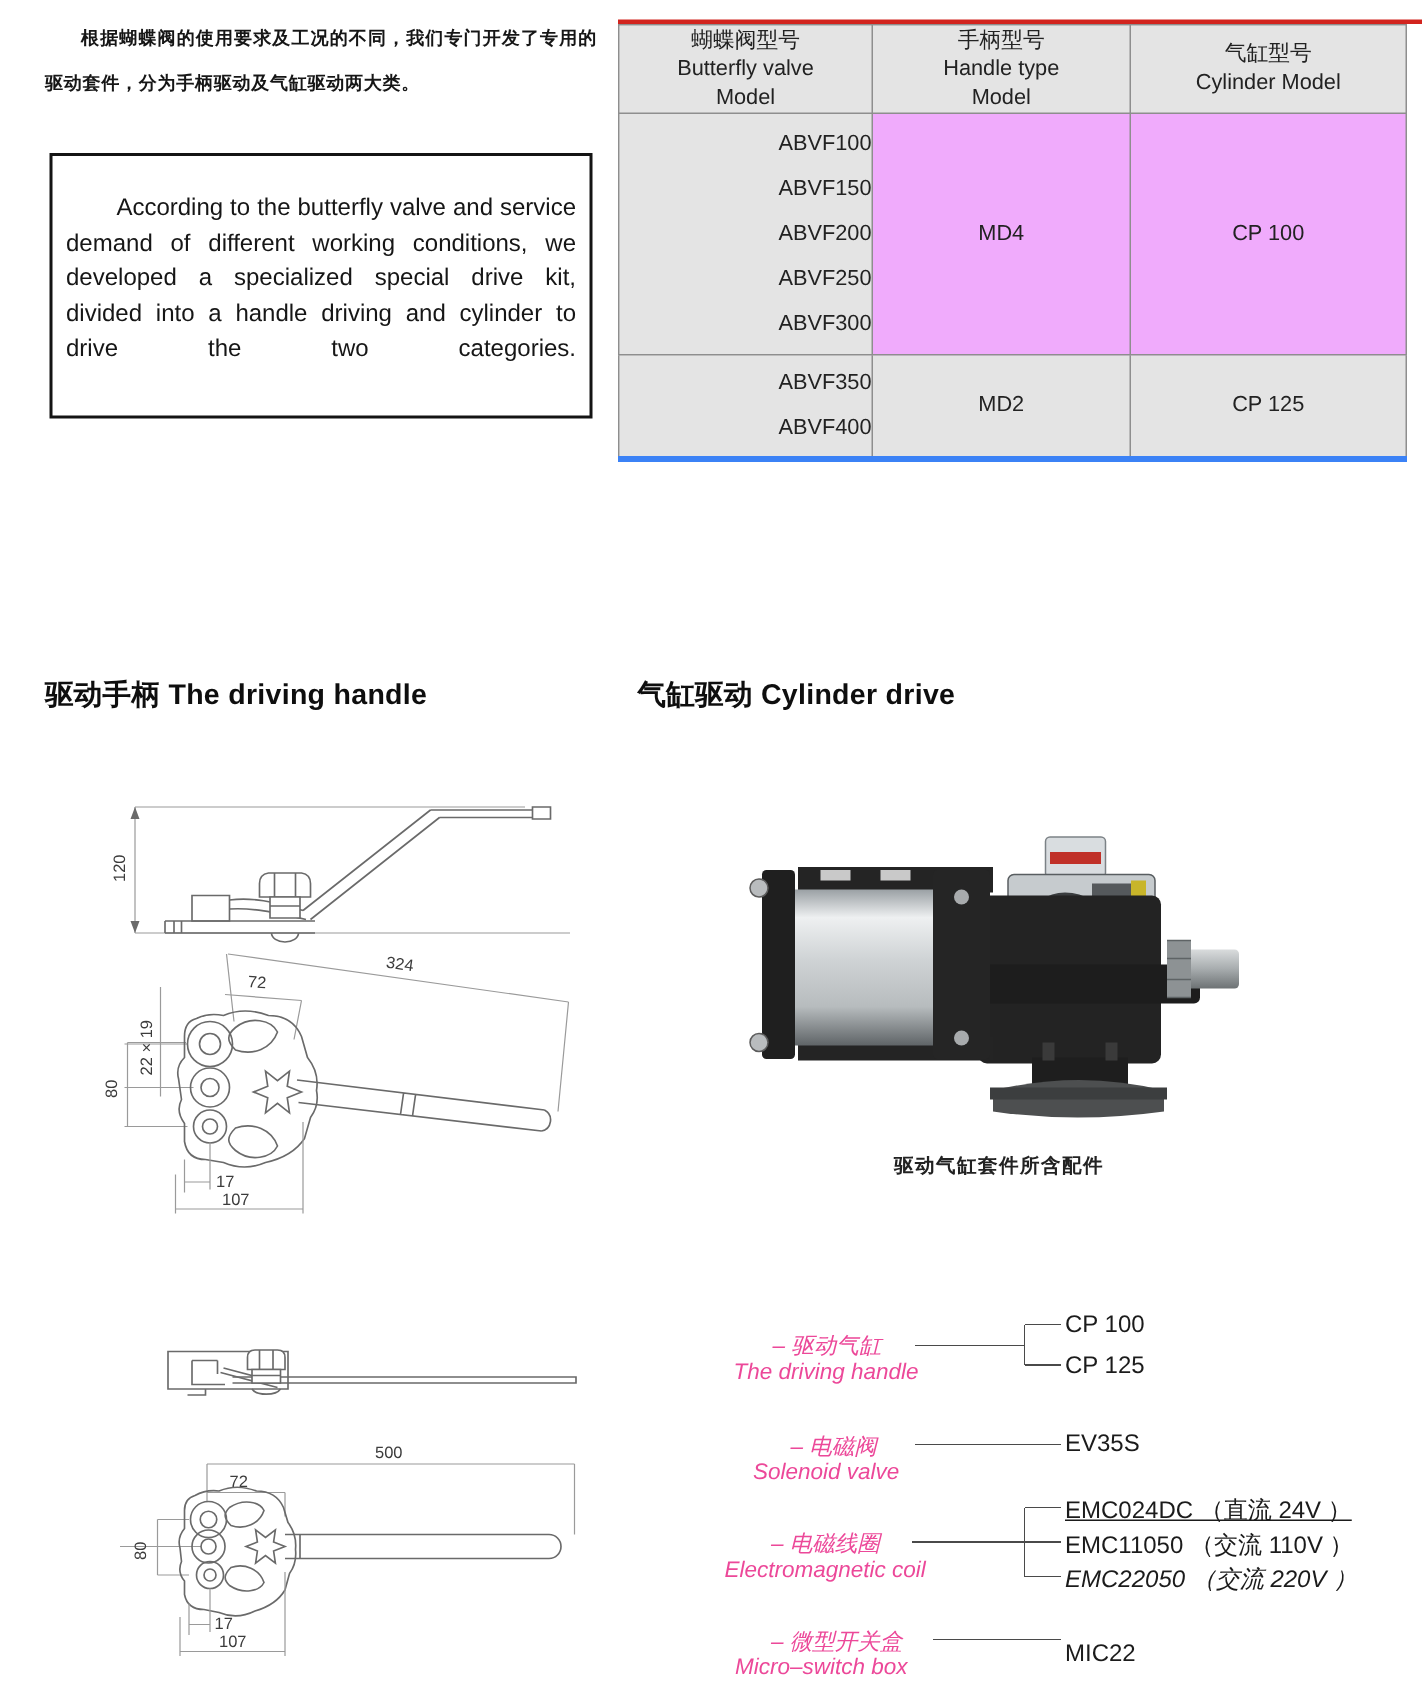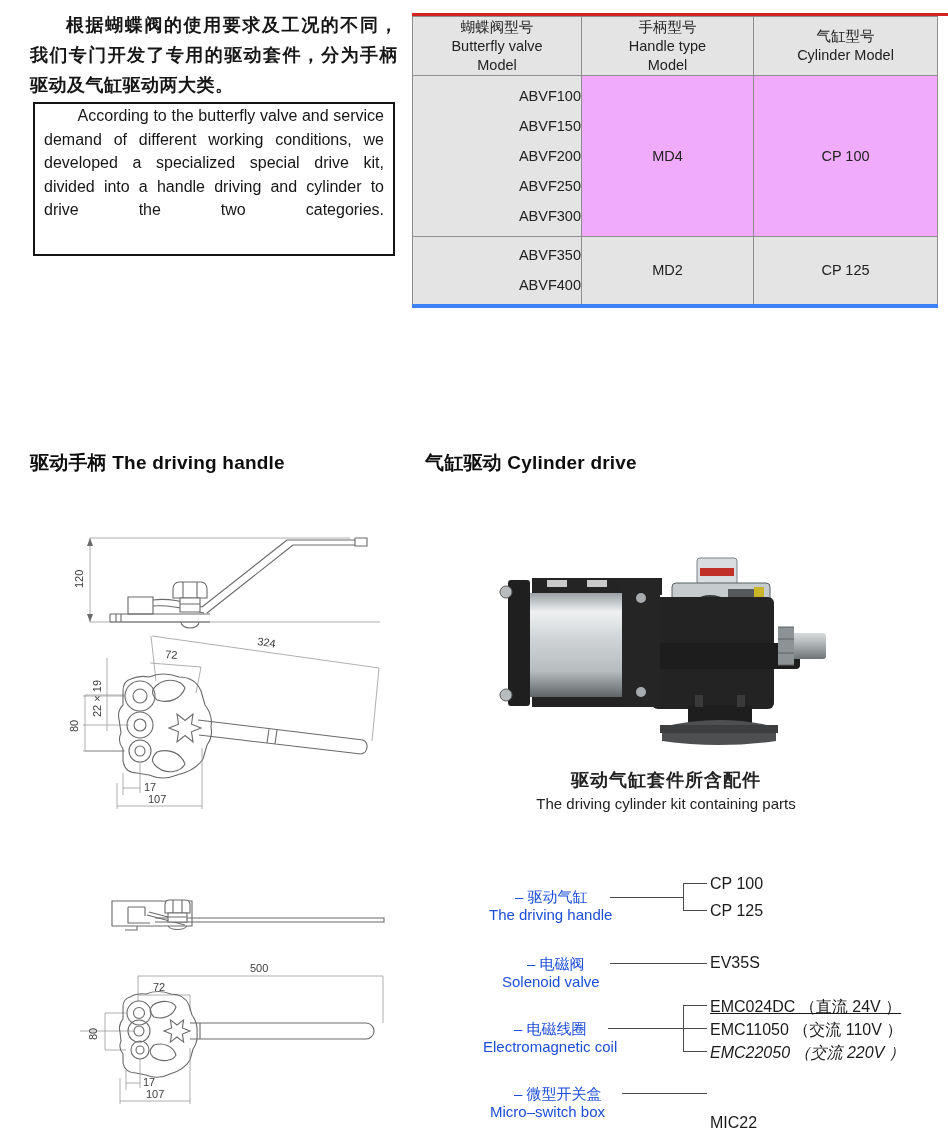--- a/index.html
+++ b/index.html
@@ -1,23 +1,23 @@
 <!DOCTYPE html>
 <html><head>
 <meta charset="utf-8">
 <style>
   html,body{margin:0;padding:0;background:#fff;}
   #page{position:relative;width:948px;height:1138px;background:#ffffff;overflow:hidden;
         font-family:"Liberation Sans","DejaVu Sans",sans-serif;color:#1c1c1c;}
 
   
-  .intro-cn{position:absolute;left:30px;top:10px;width:368px;font-size:18px;line-height:30px;
+  .intro-cn{position:absolute;left:30px;top:10px;width:368px;font-size:12px;line-height:30px;
             text-align:justify;text-indent:2em;letter-spacing:.5px;color:#161616;font-weight:600;}
   .intro-en{position:absolute;left:33px;top:102px;width:340px;border:2px solid #141414;
-            padding:0 9px 9px 9px;font-size:16px;line-height:23.5px;text-align:justify;
+            padding:23px 9px 9px 9px;font-size:16px;line-height:23.5px;text-align:justify;
             text-indent:2.1em;color:#161616;}
   .intro-en:after{content:"";display:inline-block;width:100%;}
 
   
   .red-line{position:absolute;left:412px;top:13px;width:536px;height:3px;}
   table.models{position:absolute;left:412px;top:16px;width:525px;border-collapse:collapse;
                table-layout:fixed;font-size:14.5px;color:#222;}
   table.models th,table.models td{border:1px solid #8e8e8e;padding:0;}
   table.models th{height:58px;font-weight:normal;line-height:19px;text-align:center;}
   td.valves{vertical-align:middle;}
@@ -32,25 +32,25 @@
 
   
   svg{position:absolute;overflow:visible;}
   .dimtxt{font-size:11px;fill:#3c3c3c;font-family:"Liberation Sans",sans-serif;}
   .pline{stroke:#6a6a6a;fill:none;stroke-width:1.1;}
   .dline{stroke:#9a9a9a;fill:none;stroke-width:.8;}
   .pfill{fill:#ffffff;stroke:#6a6a6a;stroke-width:1.1;}
 
   
   .caption{position:absolute;left:480px;top:768px;width:372px;text-align:center;color:#222;}
-  .caption .cn{font-size:18px;font-weight:600;letter-spacing:1px;}
+  .caption .cn{font-size:13px;font-weight:600;letter-spacing:1px;}
   .caption .en{font-size:15px;margin-top:3px;}
 
   
-  .pt{position:absolute;font-size:15px;color:#1d4ed8;white-space:nowrap;}
+  .pt{position:absolute;font-size:15px;color:#ec4899;white-space:nowrap;font-style:italic;}
   .pv{position:absolute;font-size:16px;color:#1b1b1b;white-space:nowrap;}
 </style>
 </head>
 <body>
 
 <div id="page">
 
   <div class="intro-cn">根据蝴蝶阀的使用要求及工况的不同，我们专门开发了专用的驱动套件，分为手柄驱动及气缸驱动两大类。</div>
   <div class="intro-en">According to the butterfly valve and service demand of different working conditions, we developed a specialized special drive kit, divided into a handle driving and cylinder to drive the two categories.</div>
 
@@ -228,21 +228,20 @@
 
     <rect x="196" y="160" width="64" height="25" fill="#1e1e1e"></rect>
     <rect x="203" y="150" width="8" height="12" fill="#3a3a3a"></rect>
       <rect x="245" y="150" width="8" height="12" fill="#3a3a3a"></rect>
     <path d="M170,182 q58,-14 114,0 l0,14 q-58,8 -114,0 z" fill="#4d4f50"></path>
     <rect x="168" y="180" width="118" height="8" fill="#3c3e3f"></rect>
   </svg>
 
   <div class="caption">
     <div class="cn">驱动气缸套件所含配件</div>
-    <div class="en">The driving cylinder kit containing parts</div>
   </div>
 
   <svg style="left:480px;top:865px;" width="468" height="273" viewBox="0 0 468 273">
     <g stroke="#4a4a4a" stroke-width="1" fill="none" shape-rendering="crispEdges">
       <path d="M130,32 H203 M203,18 V45 M203,18 H227 M203,45 H227"></path>
       <path d="M130,98 H227"></path>
       <path d="M128,163 H203 M203,140 V186 M203,140 H227 M203,163 H227 M203,186 H227"></path>
       <path d="M142,228 H227"></path>
     </g>
   </svg>
@@ -257,15 +256,15 @@
   <div class="pv" style="left:710px;top:954px;">EV35S</div>
 
   <div class="pt" style="left:514px;top:1020px;">– 电磁线圈</div>
   <div class="pt" style="left:483px;top:1038px;">Electromagnetic coil</div>
   <div class="pv" style="left:710px;top:997px;text-decoration:underline;">EMC024DC （直流 24V ）</div>
   <div class="pv" style="left:710px;top:1020px;">EMC11050 （交流 110V ）</div>
   <div class="pv" style="left:710px;top:1043px;font-style:italic;">EMC22050 （交流 220V ）</div>
 
   <div class="pt" style="left:514px;top:1085px;">– 微型开关盒</div>
   <div class="pt" style="left:490px;top:1103px;">Micro–switch box</div>
-  <div class="pv" style="left:710px;top:1094px;margin-top:20px;">MIC22</div>
+  <div class="pv" style="left:710px;top:1094px;">MIC22</div>
 
 </div>
 
 </body></html>

